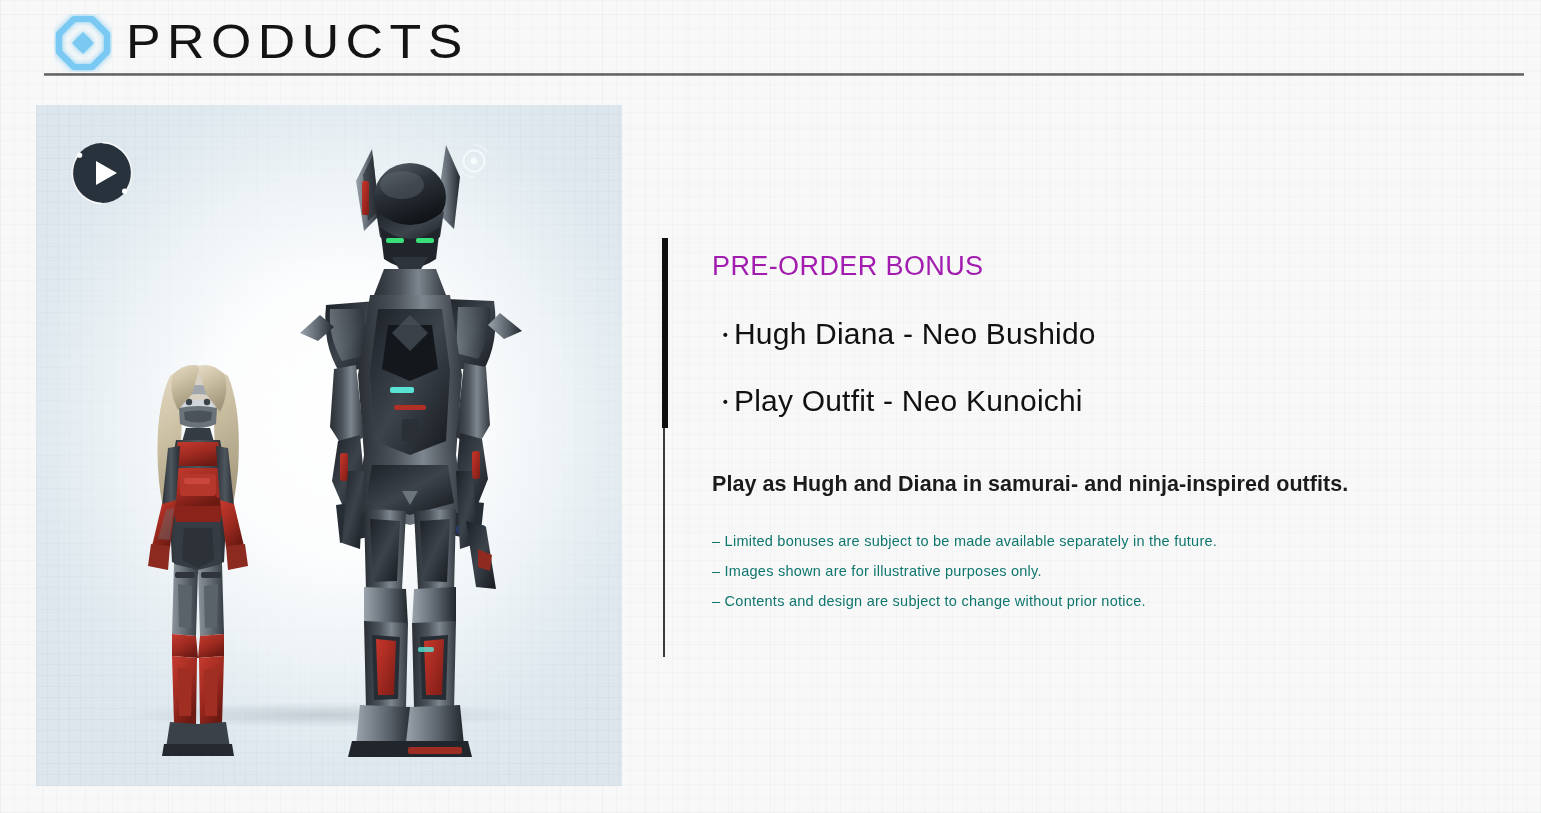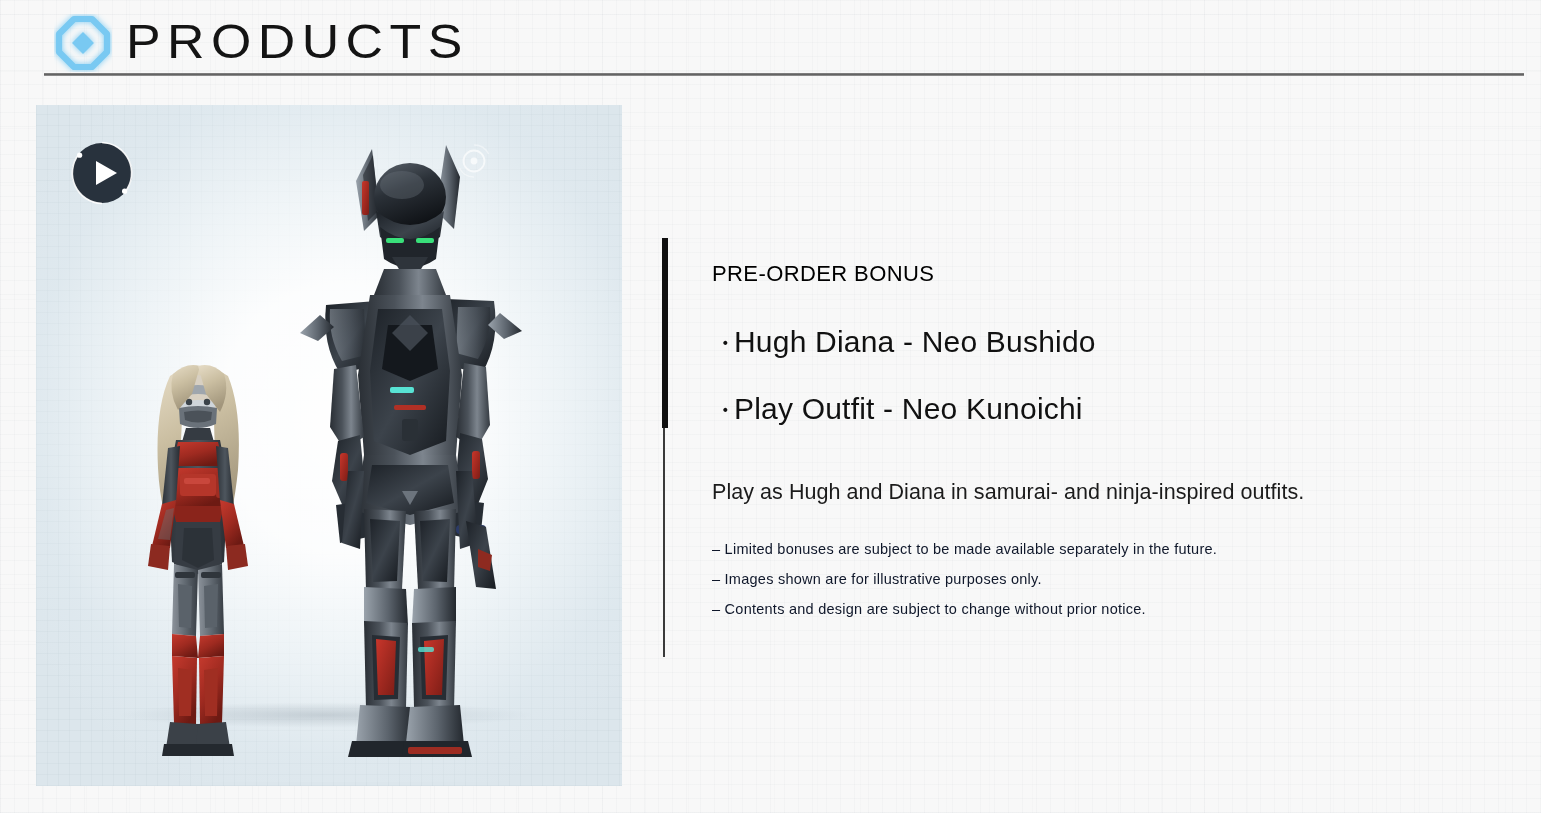--- a/index.html
+++ b/index.html
@@ -165,26 +165,26 @@
     background: #3a3a3a;
   }
 
   .content-inner {
     position: absolute;
     left: 50px; top: 0;
     width: 800px;
   }
 
   .bonus-heading {
-    font-size: 22px;
+    font-size: 27px;
     font-weight: 400;
     letter-spacing: .4px;
-    color: #000000;
+    color: #a21caf;
     line-height: 34px;
-    margin-top: 25px;
+    margin-top: 17px;
   }
 
   .bonus-list { list-style: none; margin-top: 18px; }
   .bonus-item {
     font-size: 30px;
     font-weight: 400;
     color: #111111;
     line-height: 66px;
     letter-spacing: .2px;
     white-space: nowrap;
@@ -192,31 +192,31 @@
   .bonus-bullet {
     display: inline-block;
     width: 22px;
     color: #111111;
     font-size: 26px;
   }
 
   .tagline {
     margin-top: 35px;
     font-size: 21.5px;
-    font-weight: 400;
+    font-weight: 700;
     color: #1b1b1b;
     line-height: 28px;
     letter-spacing: .05px;
     white-space: nowrap;
   }
 
   .notes { margin-top: 28px; }
   .note-line {
     font-size: 14.5px;
-    color: #0f172a;
+    color: #0f766e;
     line-height: 30px;
     letter-spacing: .25px;
     white-space: nowrap;
   }
 </style>
 </head>
 <body>
 
 <div class="page-texture"></div>
 

